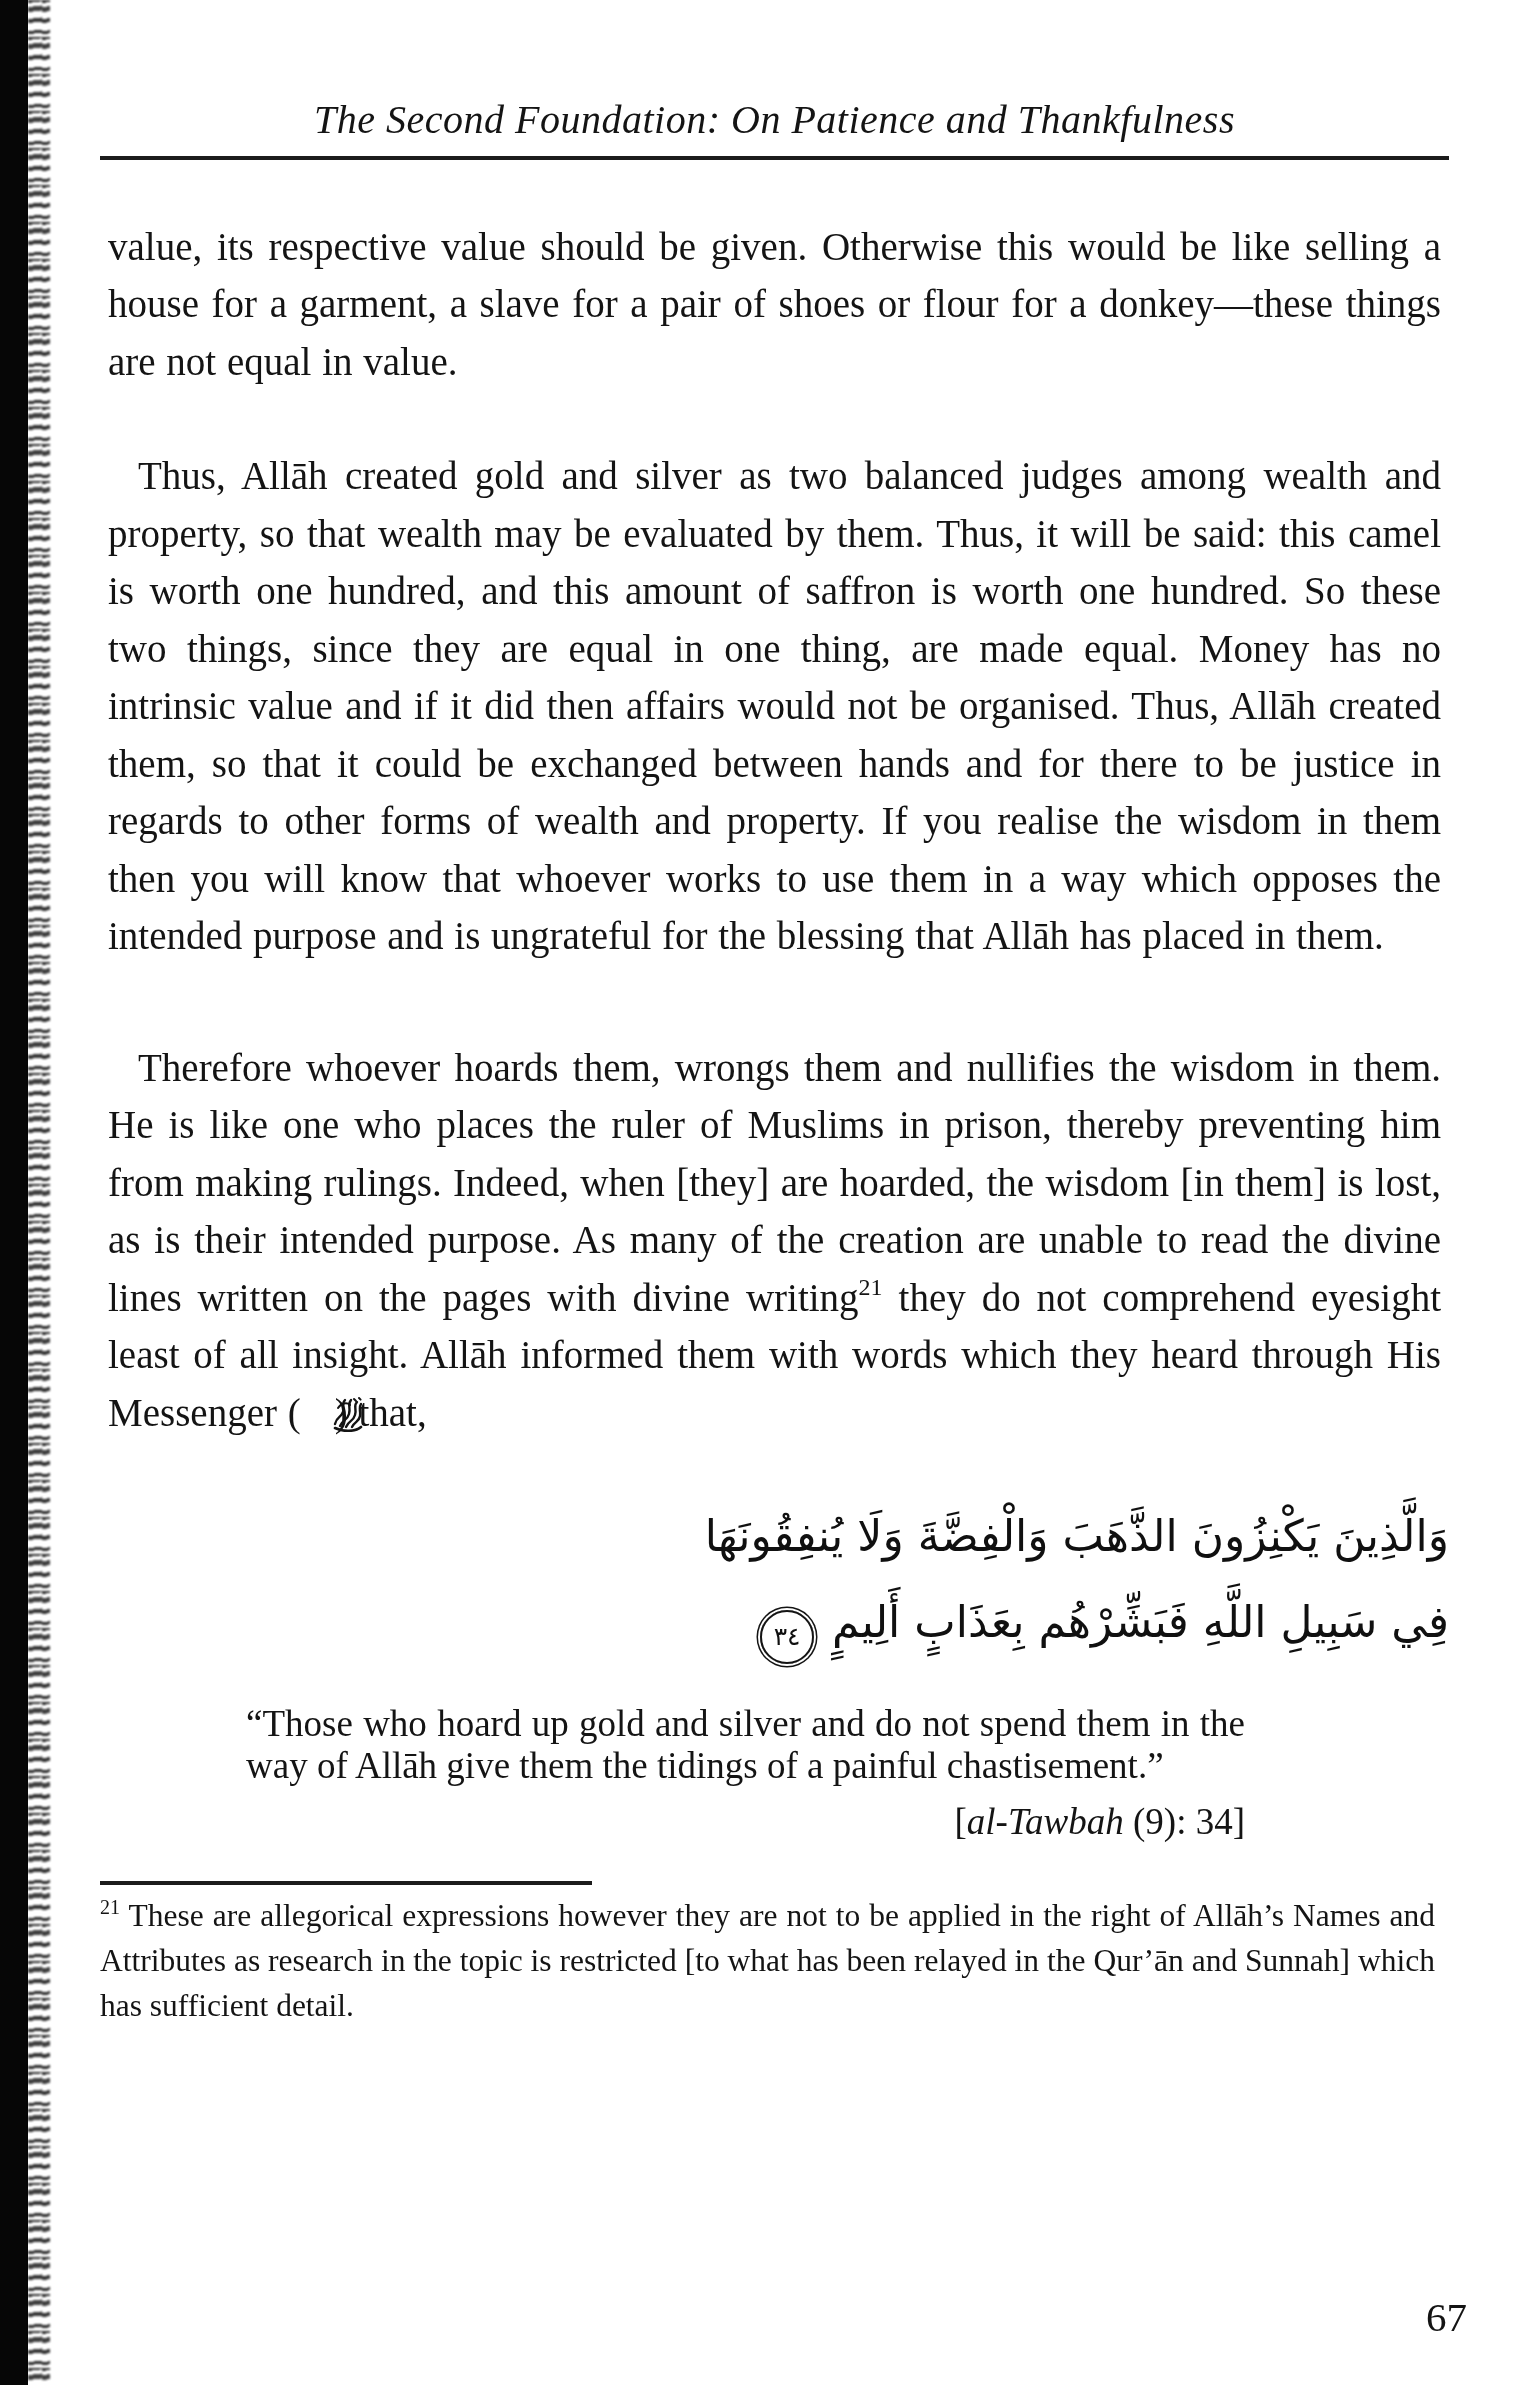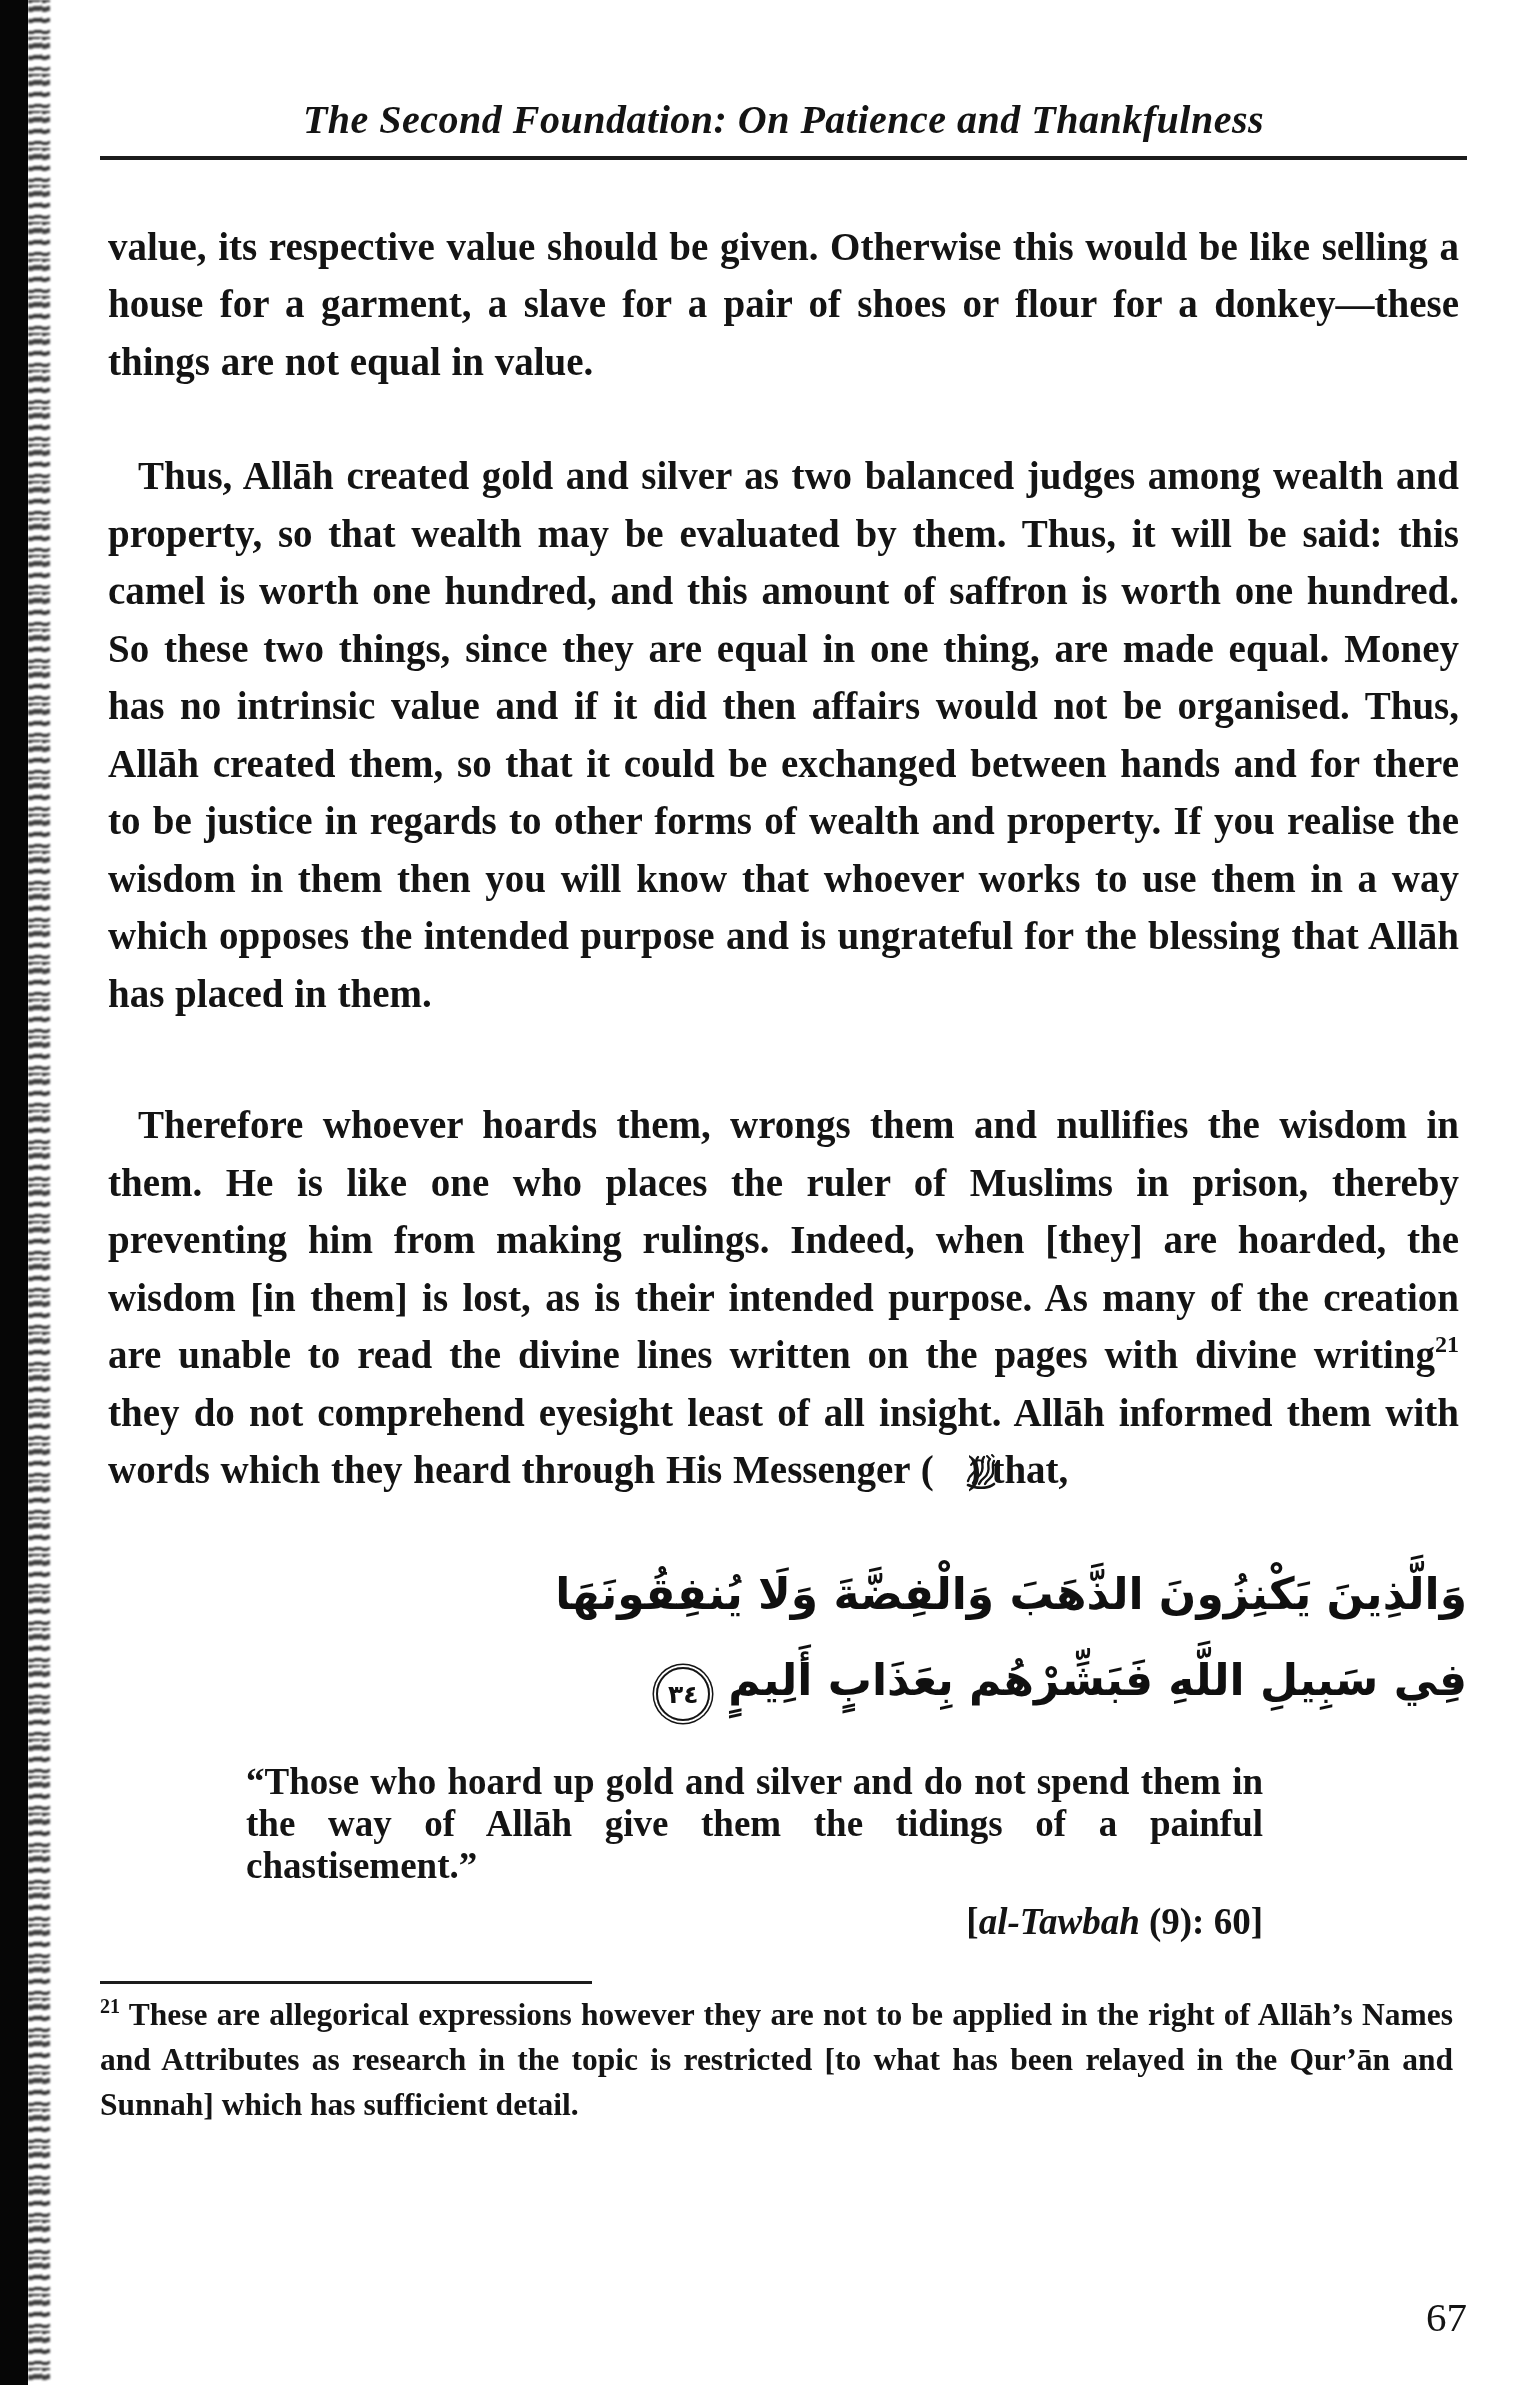--- a/index.html
+++ b/index.html
@@ -33,23 +33,22 @@
         rgba(5,5,5,0.95) 0 3px, rgba(5,5,5,0) 3px 7px,
         rgba(5,5,5,0.85) 7px 12px, rgba(5,5,5,0) 12px 19px,
         rgba(5,5,5,0.9) 19px 23px, rgba(5,5,5,0) 23px 31px);
     background-size: 14px 37px;
     filter: blur(1.2px);
     opacity: 0.9;
   }
   .page-content {
     position: absolute;
     left: 100px;
-    right: 70px;
+    right: 88px;
     top: 0;
-    font-weight: bold;
   }
   .running-head {
     margin-top: 96px;
     text-align: center;
     font-style: italic;
     font-size: 40px;
     line-height: 48px;
     letter-spacing: 0.5px;
   }
   .head-rule {
@@ -165,21 +164,21 @@
           </g>
         </svg></span><span>) that,</span></p>
 
   <div class="arabic-block">
     <div class="arabic-line">وَالَّذِينَ يَكْنِزُونَ الذَّهَبَ وَالْفِضَّةَ وَلَا يُنفِقُونَهَا</div>
     <div class="arabic-line"><span>فِي سَبِيلِ اللَّهِ فَبَشِّرْهُم بِعَذَابٍ أَلِيمٍ</span><span class="ayah-marker">٣٤</span></div>
   </div>
 
   <div class="quote-block">“Those who hoard up gold and silver and do not spend them in the way of Allāh give them the tidings of a painful chastisement.”</div>
 
-  <div class="citation"><span>[</span><span class="src-italic">al-Tawbah</span><span> (9): 60]</span></div>
+  <div class="citation"><span>[</span><span class="src-italic">al-Tawbah</span><span> (9): 34]</span></div>
 
   <hr class="footnote-rule">
 
   <p class="footnote"><sup class="fn-ref">21</sup><span> These are allegorical expressions however they are not to be applied in the right of Allāh’s Names and Attributes as research in the topic is restricted [to what has been relayed in the Qur’ān and Sunnah] which has sufficient detail.</span></p>
 
 </div>
 
 <div class="page-number">67</div>
 
 </body></html>

